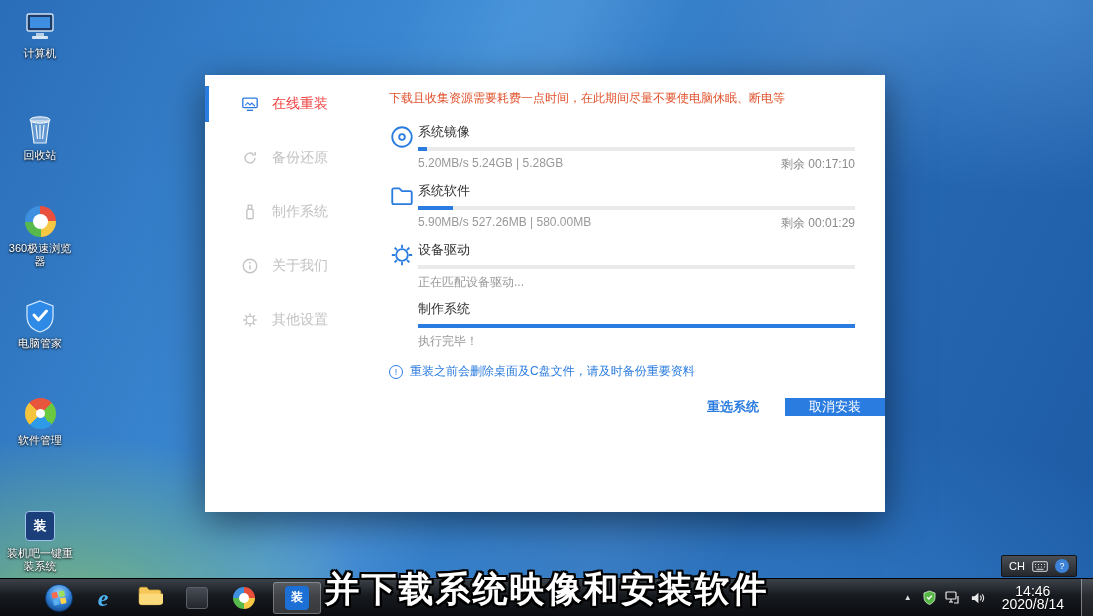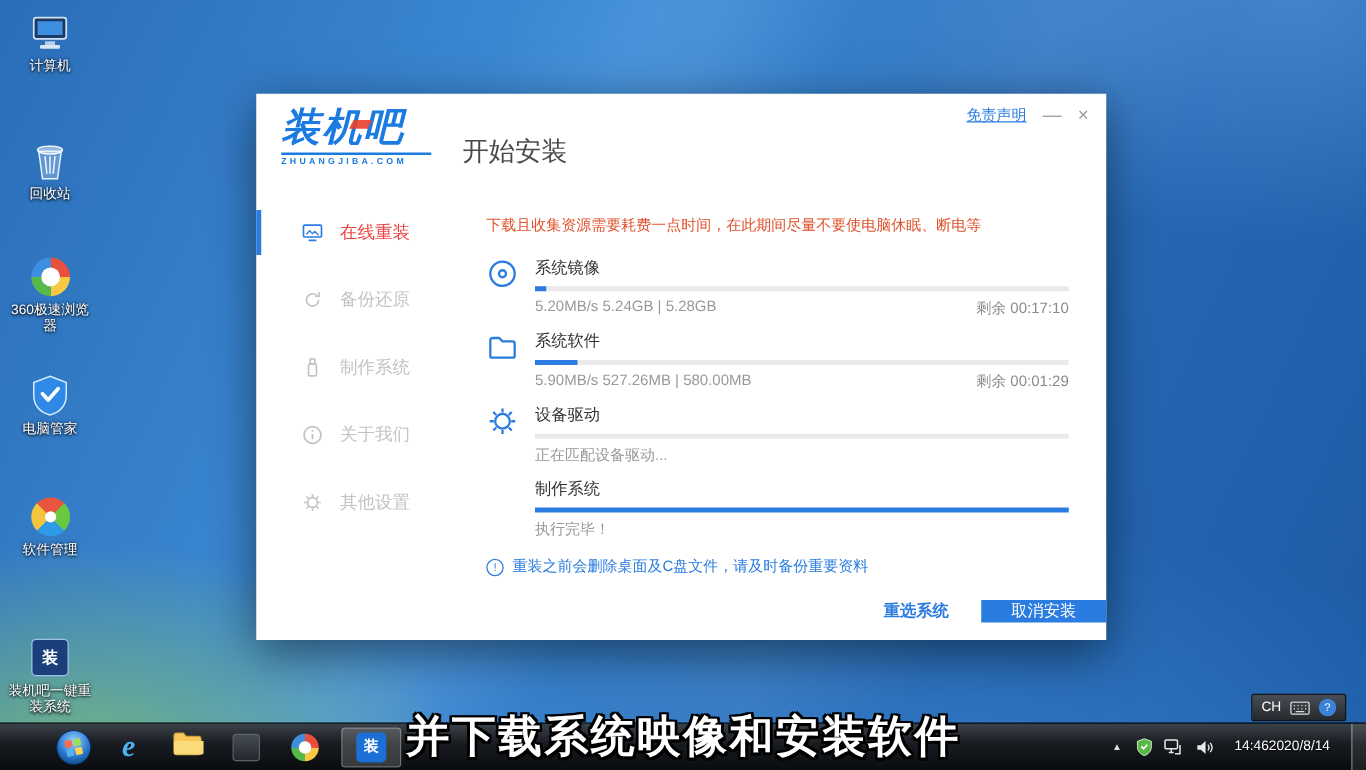--- a/index.html
+++ b/index.html
@@ -41,21 +41,21 @@
   .win-body{display:flex;height:355px;}
   .sidebar{width:150px;padding-top:2px;flex-shrink:0;}
   .side-item{height:54px;display:flex;align-items:center;gap:13px;padding-left:36px;color:#c3c3c3;font-size:14px;cursor:pointer;position:relative;}
   .side-item.active{color:#ef4444;}
   .side-item.active::before{content:"";position:absolute;left:0;top:9px;bottom:9px;width:4px;background:#2b7ce0;}
   .side-item.active .side-icon{color:#2b7ce0;}
   .side-icon{display:flex;color:currentColor;}
 
   .content{flex:1;padding:15px 30px 0 34px;position:relative;}
   .warning{color:#e0512b;font-size:12px;margin-bottom:16px;white-space:nowrap;}
-  .task{display:flex;gap:13px;margin-bottom:9px;}
+  .task{display:flex;gap:3px;margin-bottom:9px;}
   .task-icon{width:26px;height:26px;color:#2b7ce0;flex-shrink:0;margin-top:1px;display:flex;}
   .task-icon.spacer{visibility:hidden;}
   .task-main{flex:1;min-width:0;}
   .task-title{font-size:13px;color:#333;margin-bottom:6px;}
   .task-bar{height:4px;background:#eaeaea;margin-bottom:5px;}
   .task-fill{height:100%;background:#2b7ce0;width:0;}
   .task-info{display:flex;justify-content:space-between;font-size:12px;color:#999;white-space:nowrap;text-align:center;}
   .task-remaining{color:#8a8a8a;}
   .note{display:flex;align-items:center;gap:7px;color:#2b7ce0;font-size:12px;margin-top:13px;}
   .note-icon{width:14px;height:14px;border:1px solid #2b7ce0;border-radius:50%;display:inline-flex;align-items:center;justify-content:center;font-size:9px;flex-shrink:0;}
@@ -73,21 +73,21 @@
   .tb-icon.pinned{background:rgba(255,255,255,.18);border:1px solid rgba(255,255,255,.28);width:48px;height:32px;}
   .ie-e{color:#4db2f0;font-size:24px;font-weight:bold;font-style:italic;font-family:"Liberation Serif",serif;line-height:1;}
   .dark-app{width:22px;height:22px;border-radius:3px;background:linear-gradient(#474d56,#23262b);border:1px solid #5b6169;}
   .tb-ring{width:22px;height:22px;}
   .tb-ring .ring360{width:22px;height:22px;}
   .tb-ring .inner{width:10px;height:10px;}
   .zjb-mini{width:24px;height:24px;background:#1c6fd4;border-radius:4px;color:#fff;font-size:12px;font-weight:bold;display:flex;align-items:center;justify-content:center;}
   .tb-right{display:flex;align-items:center;gap:9px;height:100%;}
   .tray-expand{color:#ddd;font-size:8px;cursor:pointer;padding:4px 2px;}
   .tray-ic{display:flex;cursor:pointer;}
-  .clock{color:#fff;font-size:11px;text-align:center;line-height:13px;display:flex;flex-direction:row;padding:0 8px;cursor:default;text-shadow:0 1px 1px #000;}
+  .clock{color:#fff;font-size:14px;text-align:center;line-height:13px;display:flex;flex-direction:column;padding:0 8px;cursor:default;text-shadow:0 1px 1px #000;}
   .show-desktop{width:12px;height:38px;border-left:1px solid rgba(255,255,255,.4);background:rgba(255,255,255,.08);cursor:pointer;}
 
   
   .ime-bar{position:absolute;right:16px;bottom:39px;height:22px;background:linear-gradient(#4a4f56,#24272c);border:1px solid #121418;display:flex;align-items:center;gap:7px;padding:0 7px;z-index:6;border-radius:2px;}
   .ime-lang{color:#fff;font-size:11px;font-weight:normal;cursor:pointer;}
   .help-circle{width:14px;height:14px;border-radius:50%;background:#3b82d8;color:#fff;font-size:9px;display:flex;align-items:center;justify-content:center;cursor:pointer;}
 
   
   .subtitle{position:absolute;left:0;right:0;bottom:3px;text-align:center;font-size:35px;font-weight:bold;color:#fff;z-index:10;letter-spacing:2px;
     text-shadow:2px 0 0 #000,-2px 0 0 #000,0 2px 0 #000,0 -2px 0 #000,2px 2px 0 #000,-2px 2px 0 #000,2px -2px 0 #000,-2px -2px 0 #000;}
@@ -147,33 +147,20 @@
 </div>
 
 <div class="desk-icon" style="top:508px">
   <div class="di-art">
       <div class="zjb-desk">装</div>
     </div>
   <div class="di-label">装机吧一键重装系统</div>
 </div>
 
 <div class="app-window">
-  <div class="win-header">
-    <div class="logo">
-      <div class="logo-text">装机吧</div>
-      <div class="logo-accent"></div>
-      <div class="logo-sub">ZHUANGJIBA.COM</div>
-    </div>
-    <div class="win-title">开始安装</div>
-    <div class="win-controls">
-      <a class="disclaimer">免责声明</a>
-      <span class="ctrl">—</span>
-      <span class="ctrl">×</span>
-    </div>
-  </div>
 
   <div class="win-body">
     <div class="sidebar">
       <div class="side-item active">
         <span class="side-icon">
           <svg width="18" height="18" viewBox="0 0 20 20">
               <rect x="2" y="3.5" width="16" height="10.5" rx="1.2" fill="none" stroke="currentColor" stroke-width="1.5"></rect>
               <path d="M4.5 11.5l3-3 2.5 2.5 2-2 3.5 3.5" fill="none" stroke="currentColor" stroke-width="1.2"></path>
               <path d="M6.5 17h7" stroke="currentColor" stroke-width="1.5"></path>
             </svg>

